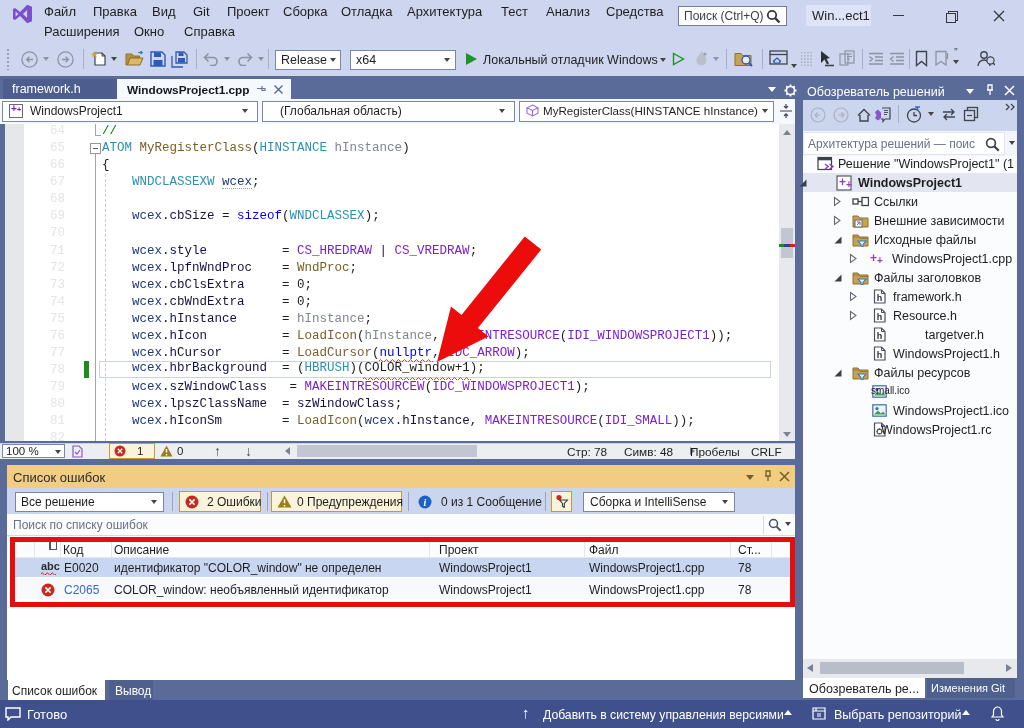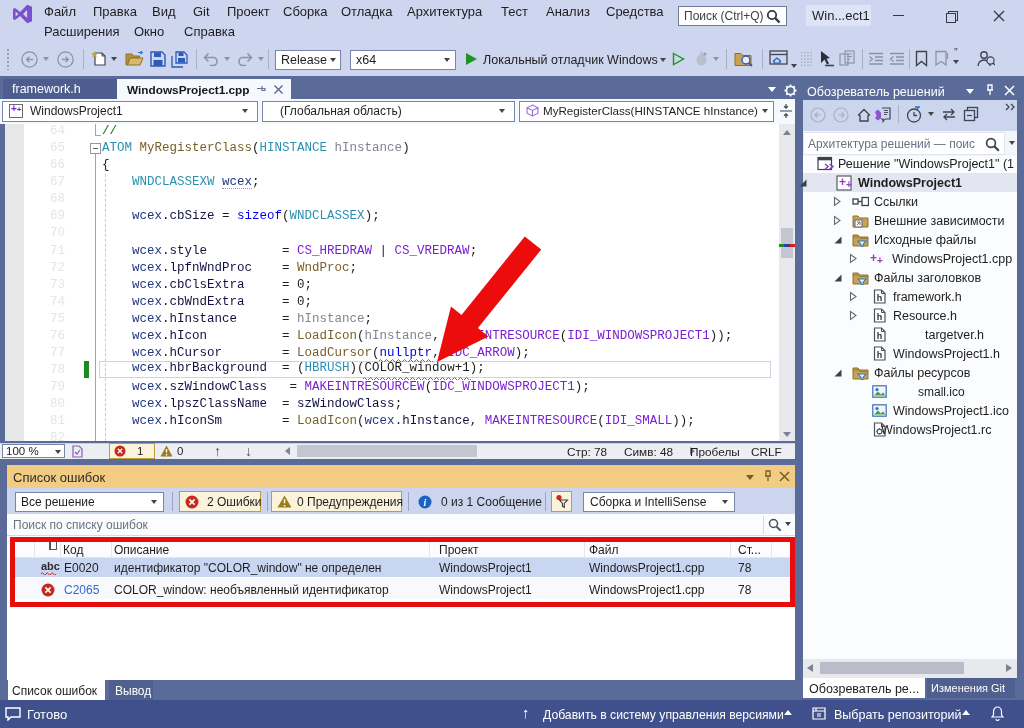--- a/index.html
+++ b/index.html
@@ -549,21 +549,21 @@
     <path d="M1 3 h5 l1.5 2 H16 v9 H1 Z" fill="#c8a254" stroke="#8f7030" stroke-width="1"></path>
     <path d="M1 5 h6 l1 1.5 h8" fill="none" stroke="#8f7030" stroke-width="0.8"></path>
     <path d="M6 9 h8 l-3 3.4 v3 l-2 -1.4 v-1.6 z" fill="#e8f2fb" stroke="#2d7cc0" stroke-width="1.1"></path>
   </svg>
 <div class="ab" style="left:874px;top:366px;white-space:nowrap;font-size:12.5px">Файлы ресурсов</div>
 <svg class="ab" style="left:872px;top:385px" width="15" height="13" viewBox="0 0 15 13">
     <rect x="0.8" y="0.8" width="13.4" height="11.4" fill="#eef4fb" stroke="#3c6eb5" stroke-width="1.2"></rect>
     <circle cx="5" cy="4.6" r="1.6" fill="#3c6eb5"></circle>
     <path d="M2 10.5 L6 6.5 L9 9.5 L11 7.5 L13.5 10.5 Z" fill="#3f9e4f"></path>
   </svg>
-<div class="ab" style="left:918px;top:385px;white-space:nowrap;font-size:12px">small.ico</div>
+<div class="ab" style="left:871px;top:385px;white-space:nowrap;font-size:10px">small.ico</div>
 <svg class="ab" style="left:872px;top:404px" width="15" height="13" viewBox="0 0 15 13">
     <rect x="0.8" y="0.8" width="13.4" height="11.4" fill="#eef4fb" stroke="#3c6eb5" stroke-width="1.2"></rect>
     <circle cx="5" cy="4.6" r="1.6" fill="#3c6eb5"></circle>
     <path d="M2 10.5 L6 6.5 L9 9.5 L11 7.5 L13.5 10.5 Z" fill="#3f9e4f"></path>
   </svg>
 <div class="ab" style="left:893px;top:404px;white-space:nowrap;font-size:12.5px">WindowsProject1.ico</div>
 <svg class="ab" style="left:873px;top:422px" width="13" height="15" viewBox="0 0 13 15">
     <path d="M1.5 1 h7 l3.5 3.5 V14 h-10.5 z" fill="#fff" stroke="#4a4f5a" stroke-width="1.2"></path>
     <path d="M8.5 1 v3.5 h3.5" fill="none" stroke="#4a4f5a" stroke-width="1"></path>
     <circle cx="6.5" cy="9.5" r="2.4" fill="none" stroke="#4a4f5a" stroke-width="1.1"></circle>

